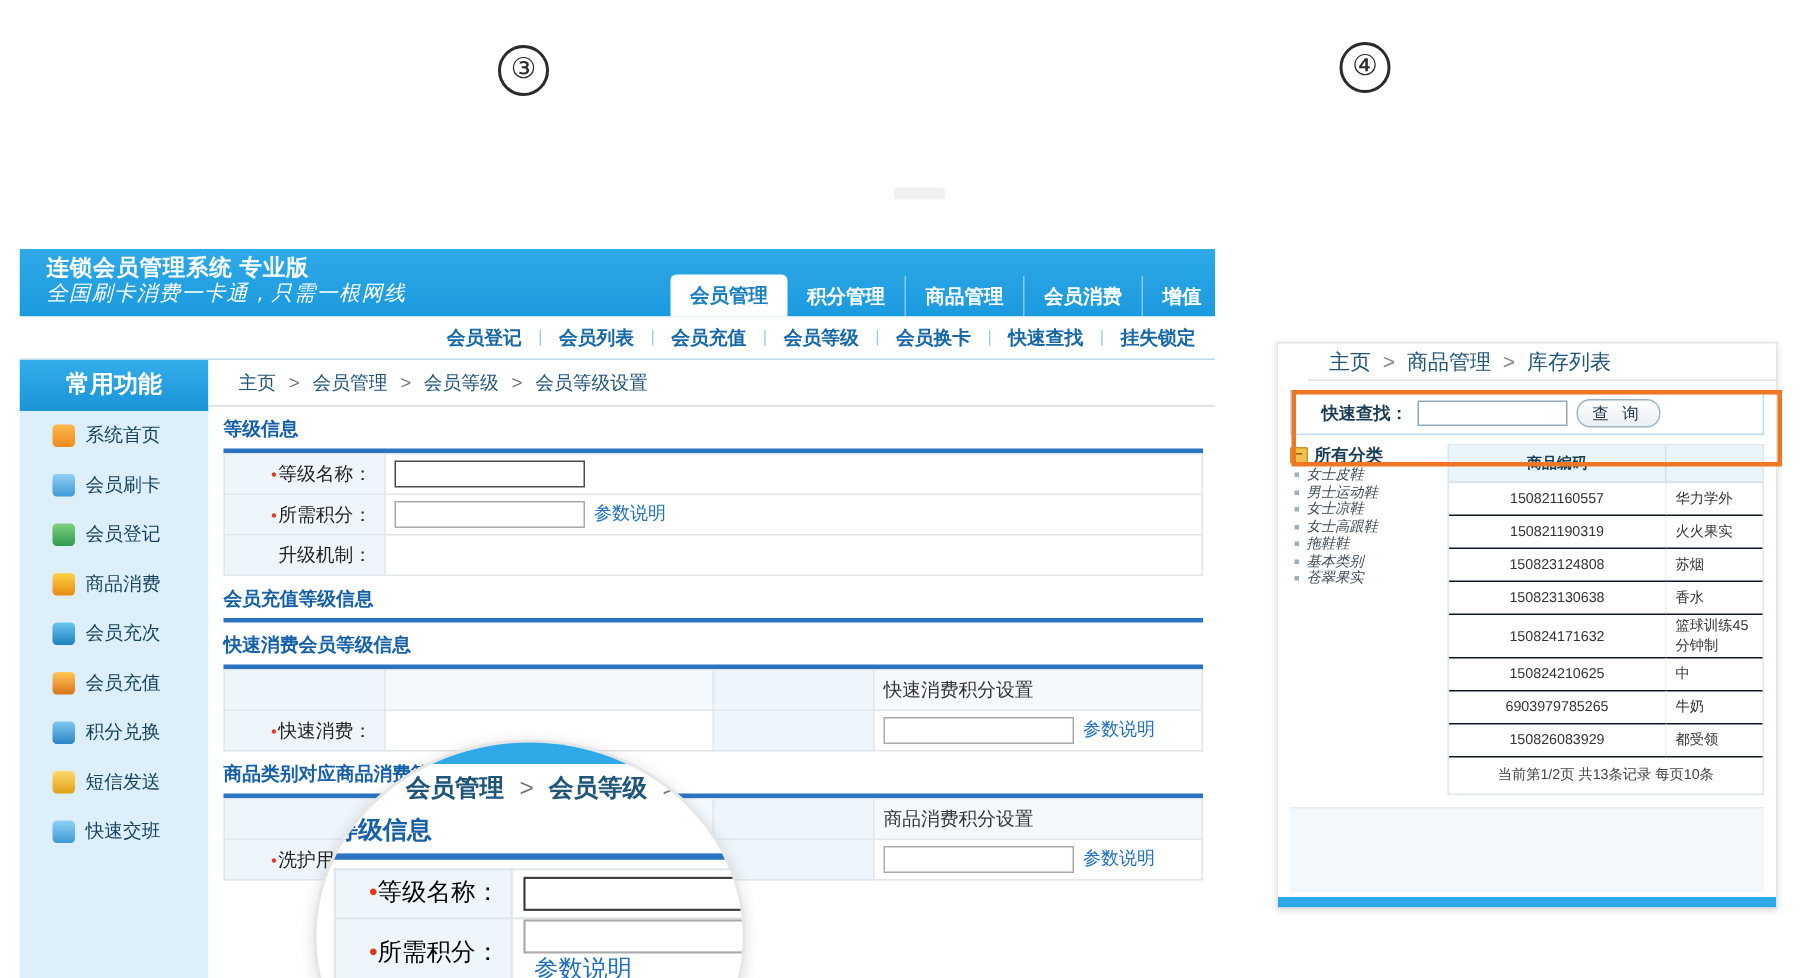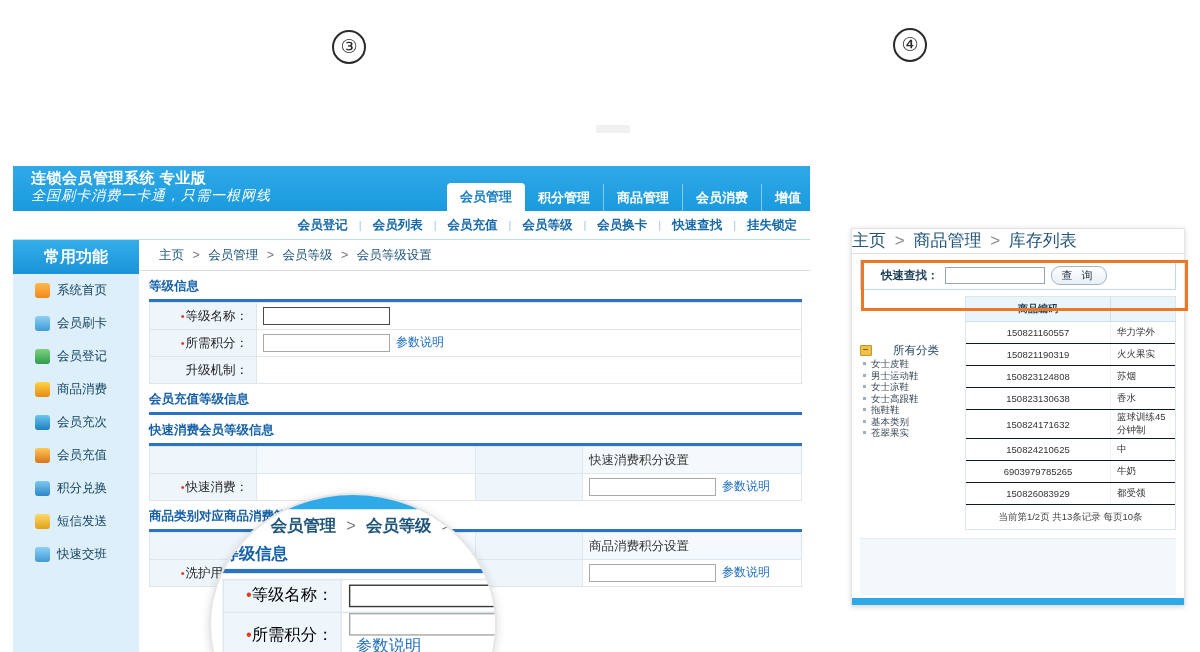--- a/index.html
+++ b/index.html
@@ -173,50 +173,50 @@
 
   
   #panel-four{
     position:absolute;left:851px;top:228px;width:332px;height:376px;
     background:#ffffff;overflow:hidden;
     box-shadow:0 1px 5px rgba(0,0,0,.16);
     border:1px solid #e4e4e4;
     filter:blur(.28px);
   }
   .p4-crumb{
-    height:24px;line-height:24px;font-size:17px;
-    color:#20557a;border-bottom:1px solid #e0e0e0;
+    height:24px;line-height:24px;padding-left:14px;font-size:14px;
+    color:#20557a;border-bottom:1px solid #e0e0e0;margin-left:20px;
   }
   .p4-crumb .sep{color:#888;margin:0 4px;}
   .p4-search{
     margin:6px 8px 0 8px;height:28px;border:1px solid #bcdcf0;
     background:#ffffff;display:flex;align-items:center;padding-left:20px;gap:6px;
   }
   .p4-search-lbl{font-size:11.5px;font-weight:bold;color:#1a3d56;}
   .p4-search-inp{
     width:98px;height:15px;border:1px solid #8fa8bb;background:#fff;
   }
   .p4-btn{
     font-size:11px;border:1px solid #9db6c7;border-radius:9px;
     background:linear-gradient(180deg,#ffffff,#e9eff4);
     padding:1px 10px;color:#27384a;letter-spacing:3px;
   }
   .p4-main{display:flex;margin:6px 8px 0 8px;}
   .p4-tree{width:105px;flex:none;}
-  .tree-root{display:flex;align-items:center;gap:21px;font-size:11.5px;font-weight:normal;color:#1a3d56;margin-top:47px;}
+  .tree-root{display:flex;align-items:center;gap:4px;font-size:11.5px;font-weight:bold;color:#1a3d56;}
   .tree-root-ico{
     width:10px;height:9px;background:#f2c14a;border:1px solid #c8942a;
     position:relative;flex:none;border-radius:1px;
   }
   .tree-root-ico:after{
     content:"";position:absolute;left:2px;top:3px;width:5px;height:1px;background:#8a6110;
   }
   .tree-kid{
     font-size:9.5px;color:#3b4b57;padding-left:11px;position:relative;
-    line-height:11.5px;white-space:nowrap;
+    line-height:11.5px;white-space:nowrap;font-style:italic;
   }
   .tree-kid:before{
     content:"";position:absolute;left:3px;top:4px;width:3px;height:3px;background:#9bb0c0;
   }
   .p4-tablewrap{flex:1;border:1px solid #dbe6ee;min-width:0;}
   .p4-tbl{width:100%;border-collapse:collapse;font-size:9.5px;}
   .p4-tbl th{
     background:#eaf4fb;border-bottom:1px solid #cfe0ec;height:22px;
     font-size:10px;color:#1a3d56;font-weight:bold;
   }

